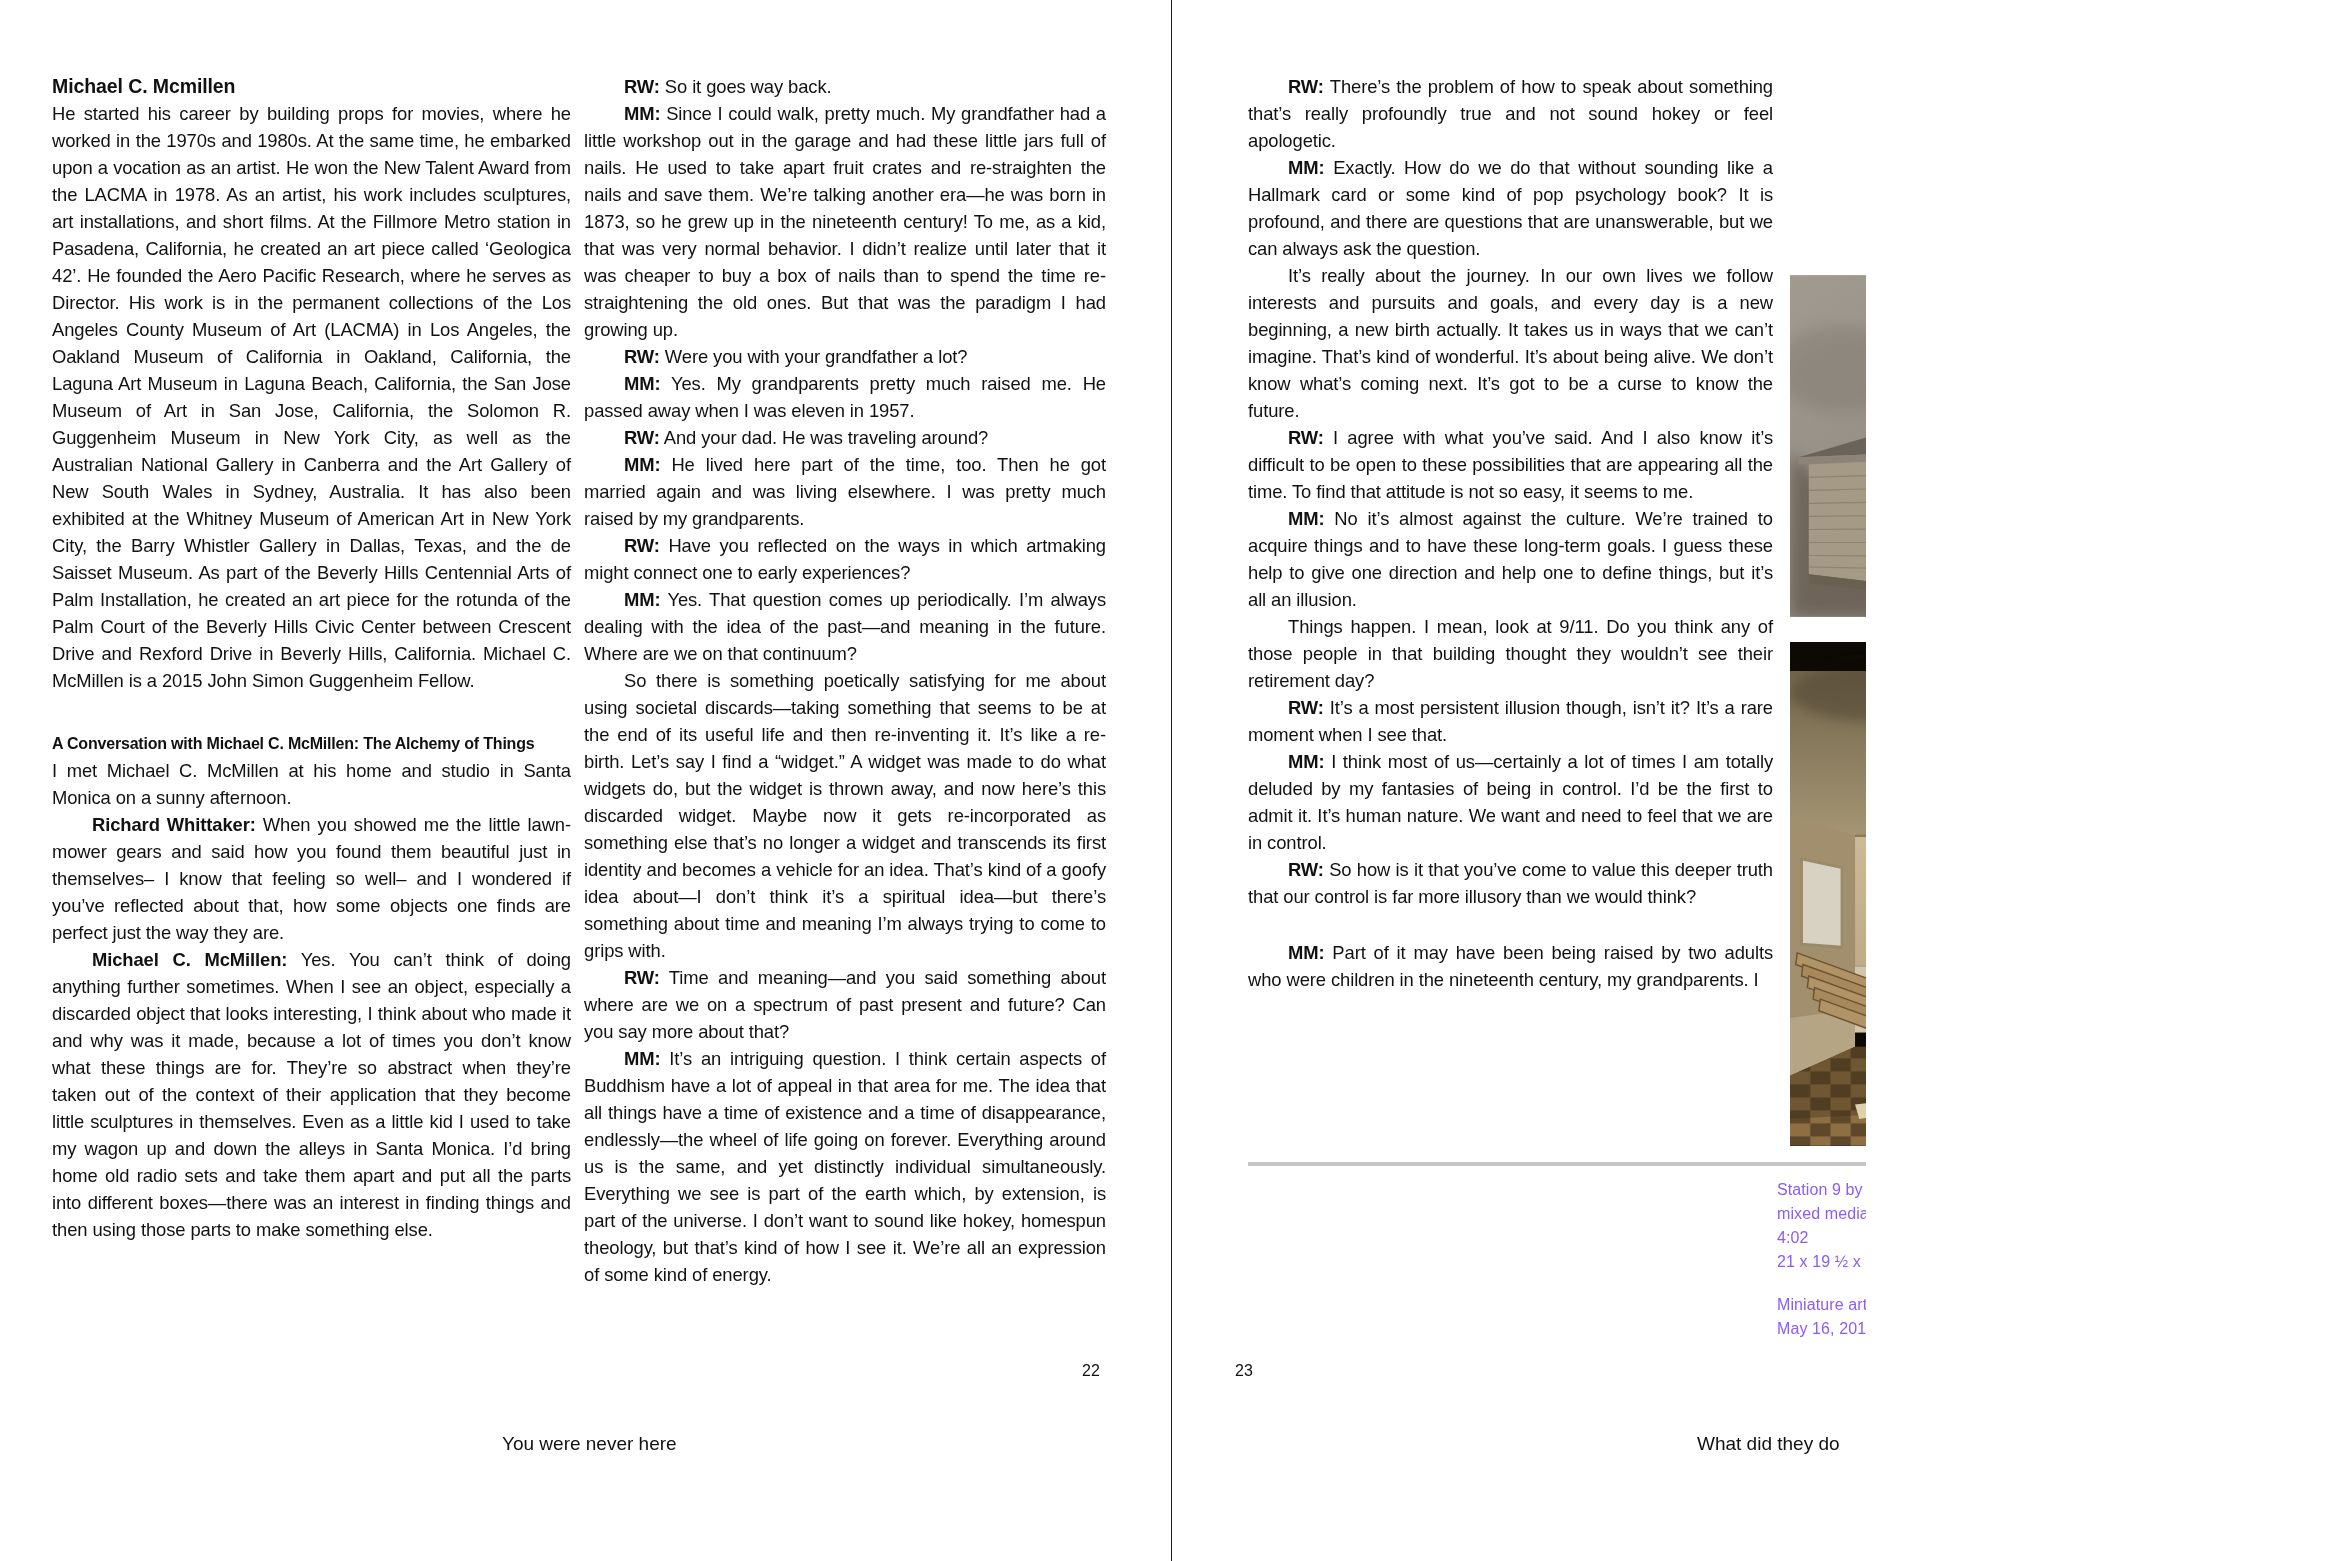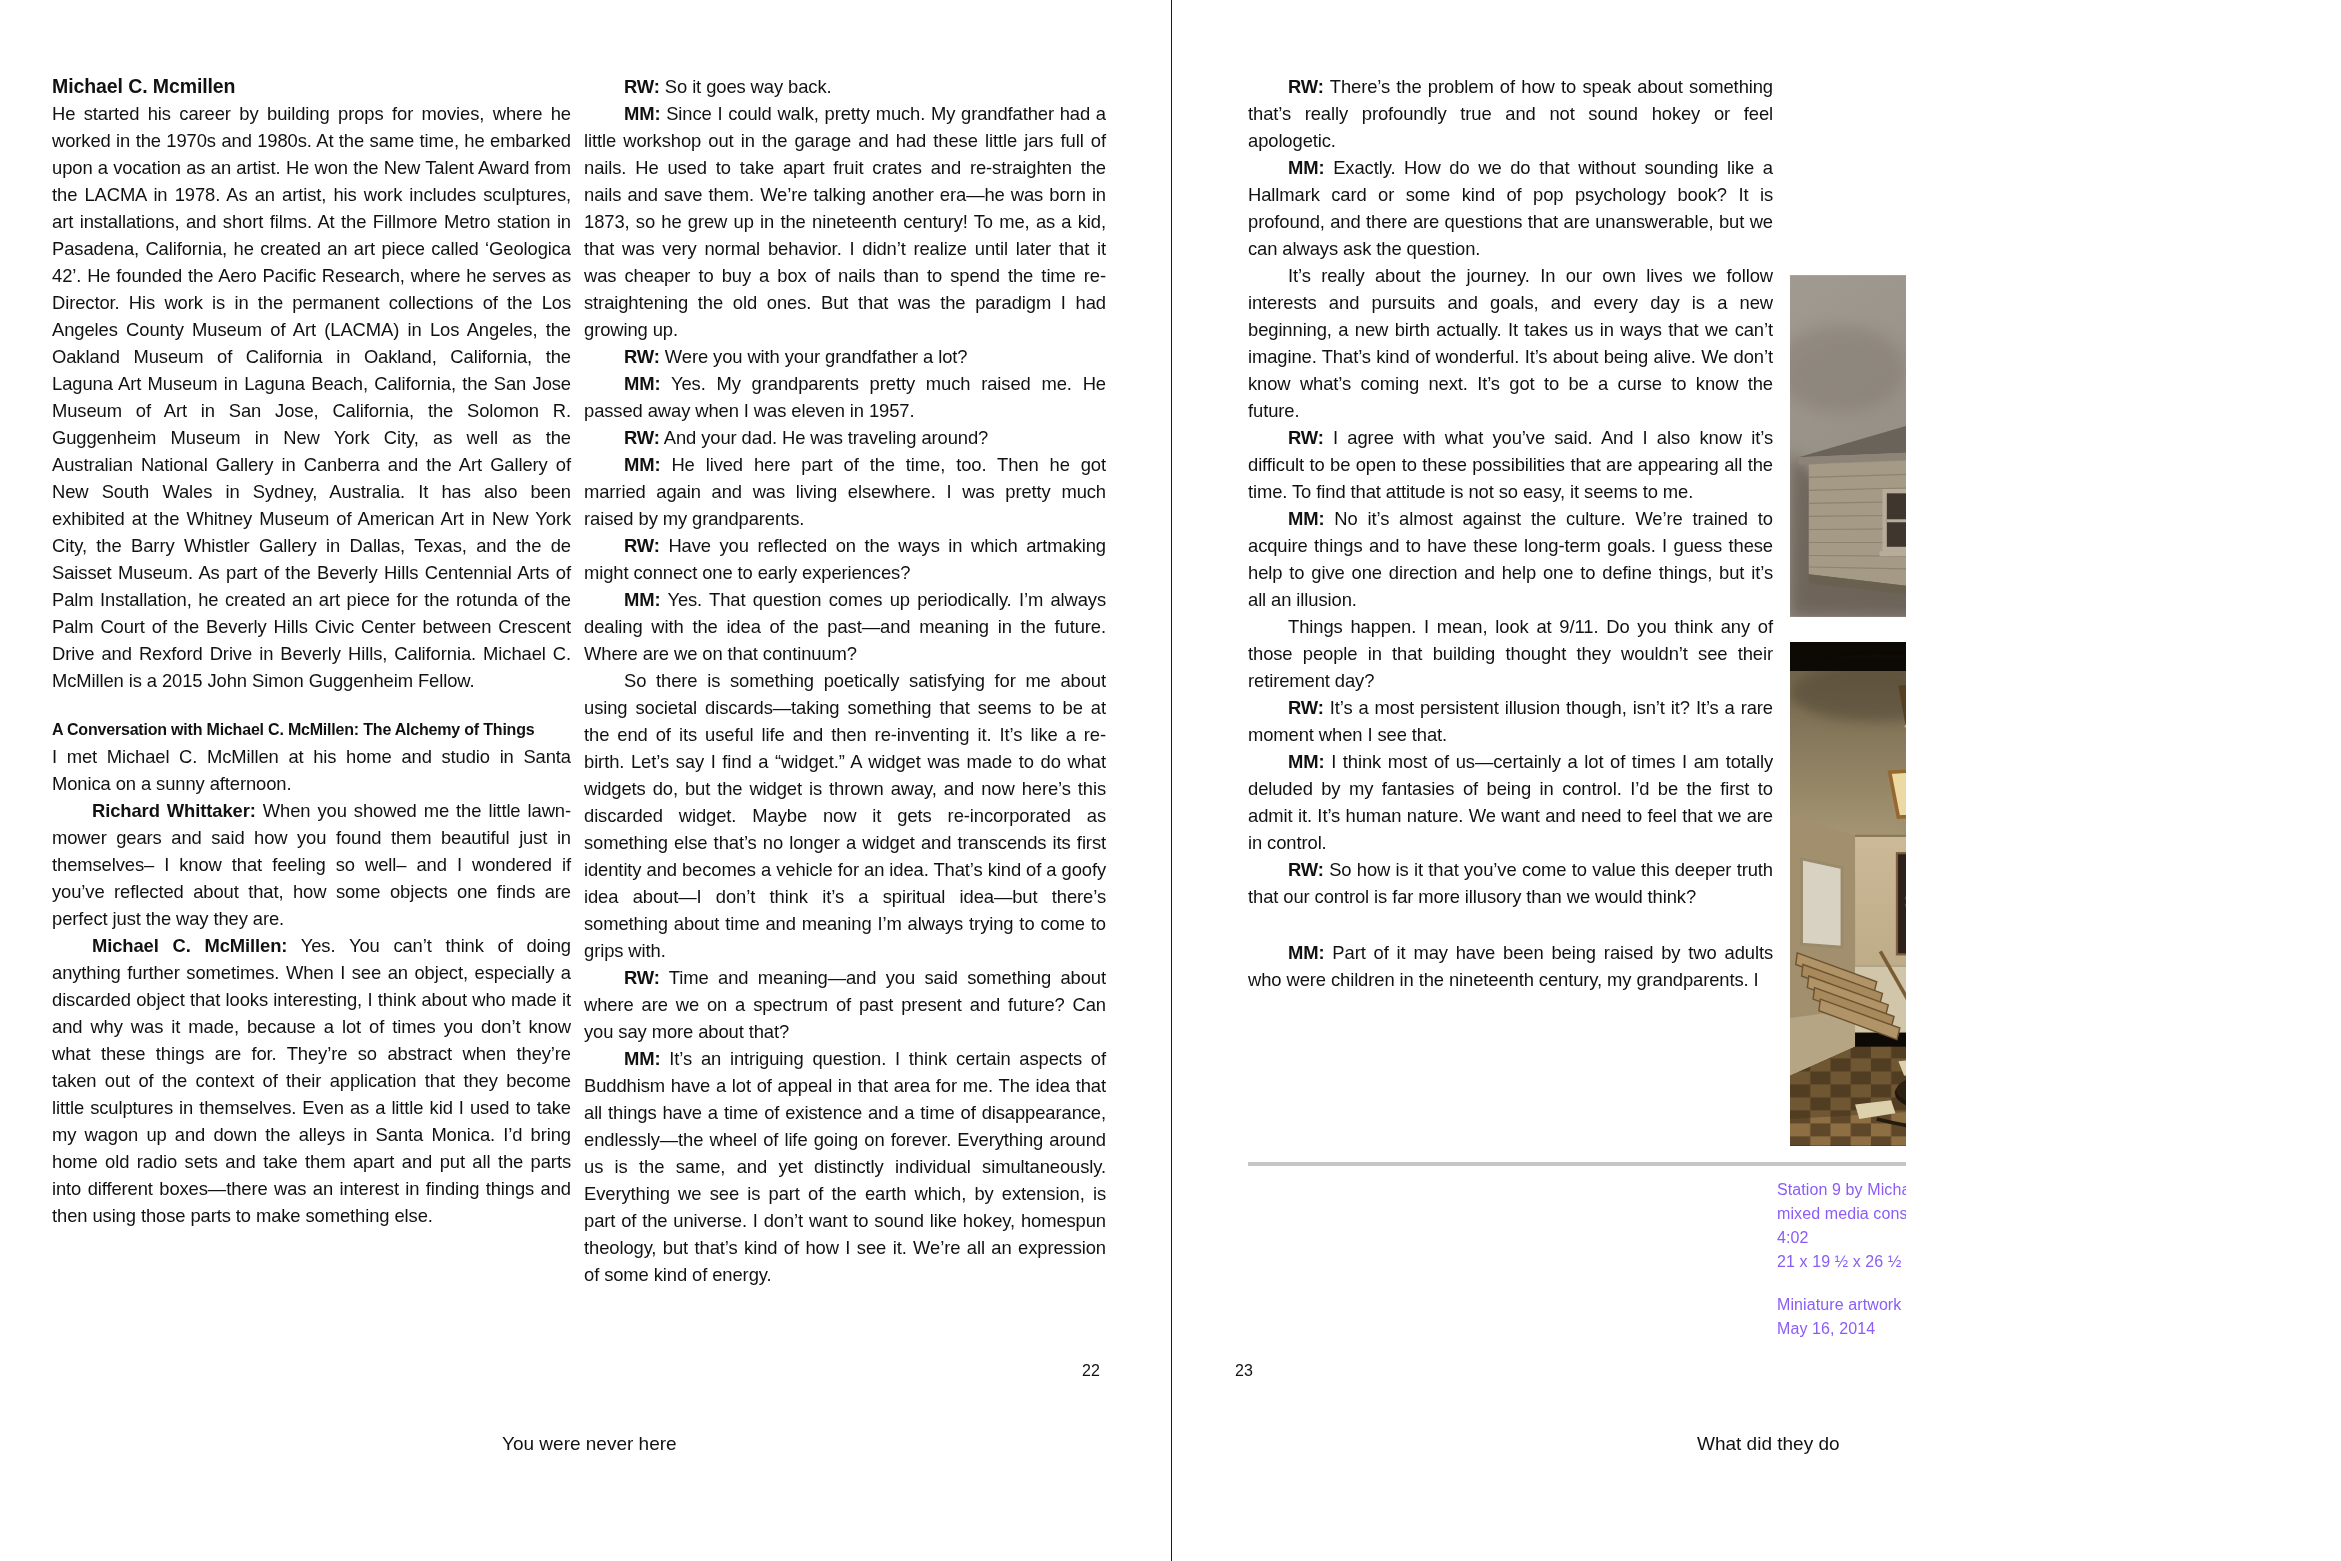--- a/index.html
+++ b/index.html
@@ -1,27 +1,27 @@
 <!DOCTYPE html>
 <html style="font-size:11.6px"><head>
 <meta charset="utf-8">
 <style>
   html,body{margin:0;padding:0;background:#ffffff;}
   .sheet{position:relative;width:1866px;height:1561px;background:#ffffff;overflow:hidden;
-         font-family:"Liberation Sans",sans-serif;color:#111;padding-left:40px;}
+         font-family:"Liberation Sans",sans-serif;color:#111;}
   
   .gutter{position:absolute;left:1171px;top:0;width:1.4px;height:1561px;background:#1c1c1c;}
   
   .col{position:absolute;top:73px;}
   #c1{left:52px;width:519px;}
   #c2{left:584px;width:522px;}
   #c3{left:1248px;width:525px;}
   .para{margin:0;text-align:justify;font-size:18.4px;line-height:27px;letter-spacing:-0.1px;}
   .p-h{font-weight:bold;text-align:left;font-size:19.5px;}
-  .p-h2{font-weight:bold;text-align:left;font-size:16px;letter-spacing:-0.2px;margin-top:22px;white-space:nowrap;}
+  .p-h2{font-weight:bold;text-align:left;font-size:16px;letter-spacing:-0.2px;margin-top:36px;white-space:nowrap;}
   .p-flush{text-indent:0;}
   .p-ind{text-indent:40px;}
   .p-gap{margin-top:29px;}
   .lbl{font-weight:bold;}
   
   .pagenum{position:absolute;font-size:16px;color:#111;}
   #pn22{left:1082px;top:1362px;}
   #pn23{left:1235px;top:1362px;}
   .footer{position:absolute;font-size:19px;color:#111;}
   #ft-left{left:502px;top:1433px;}

